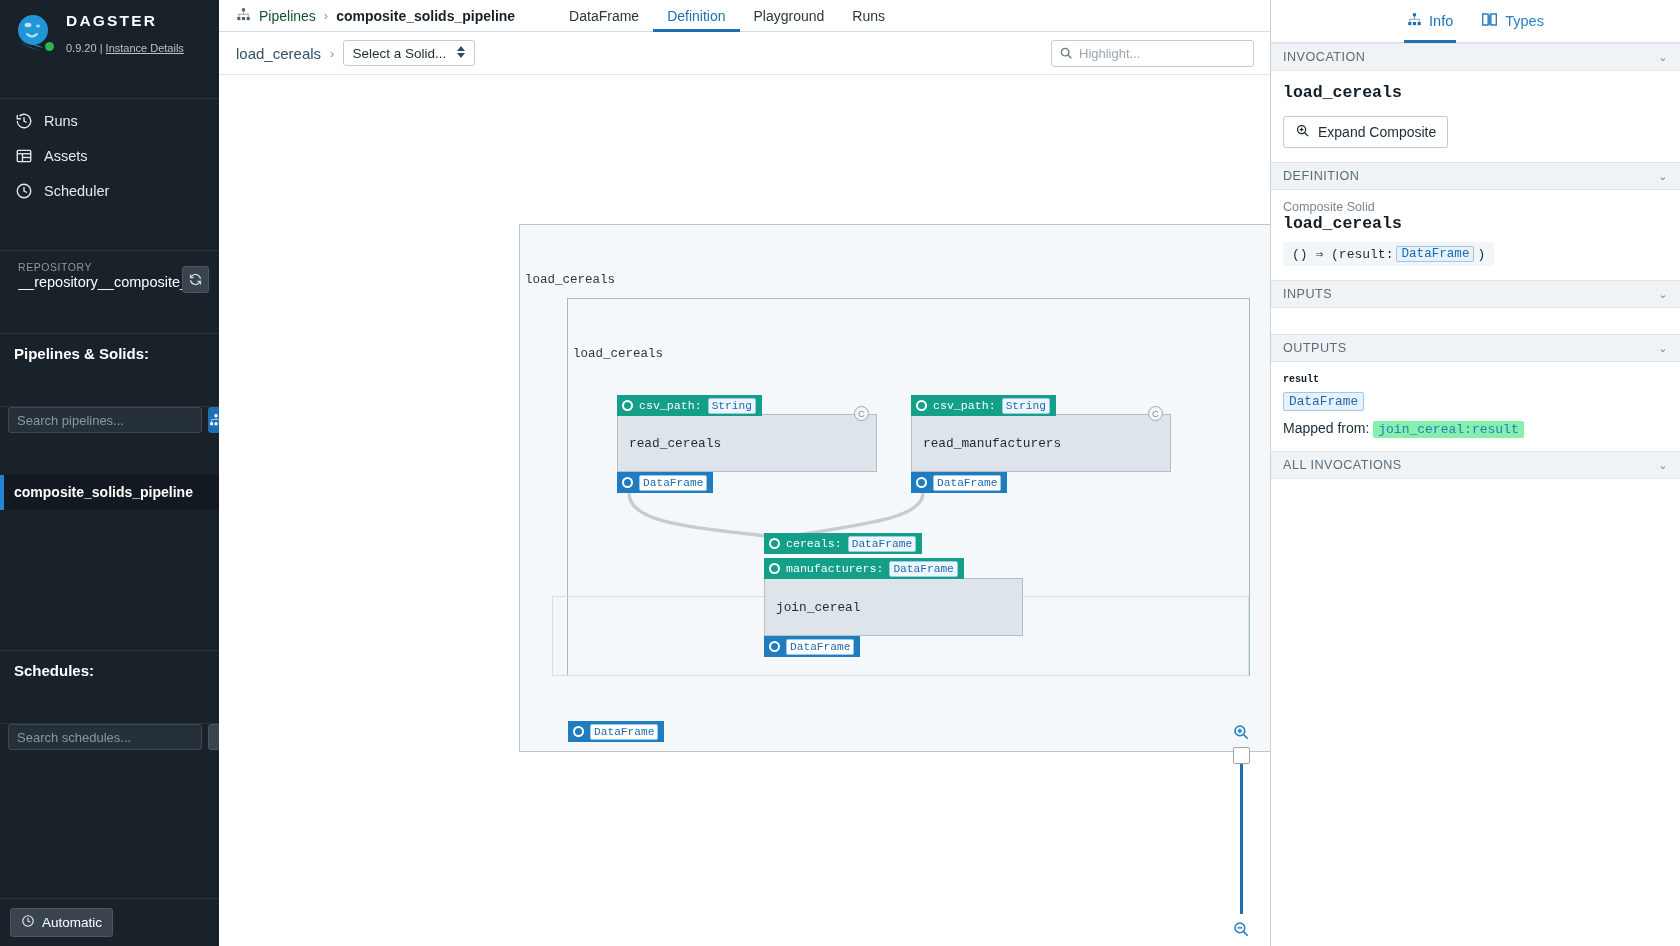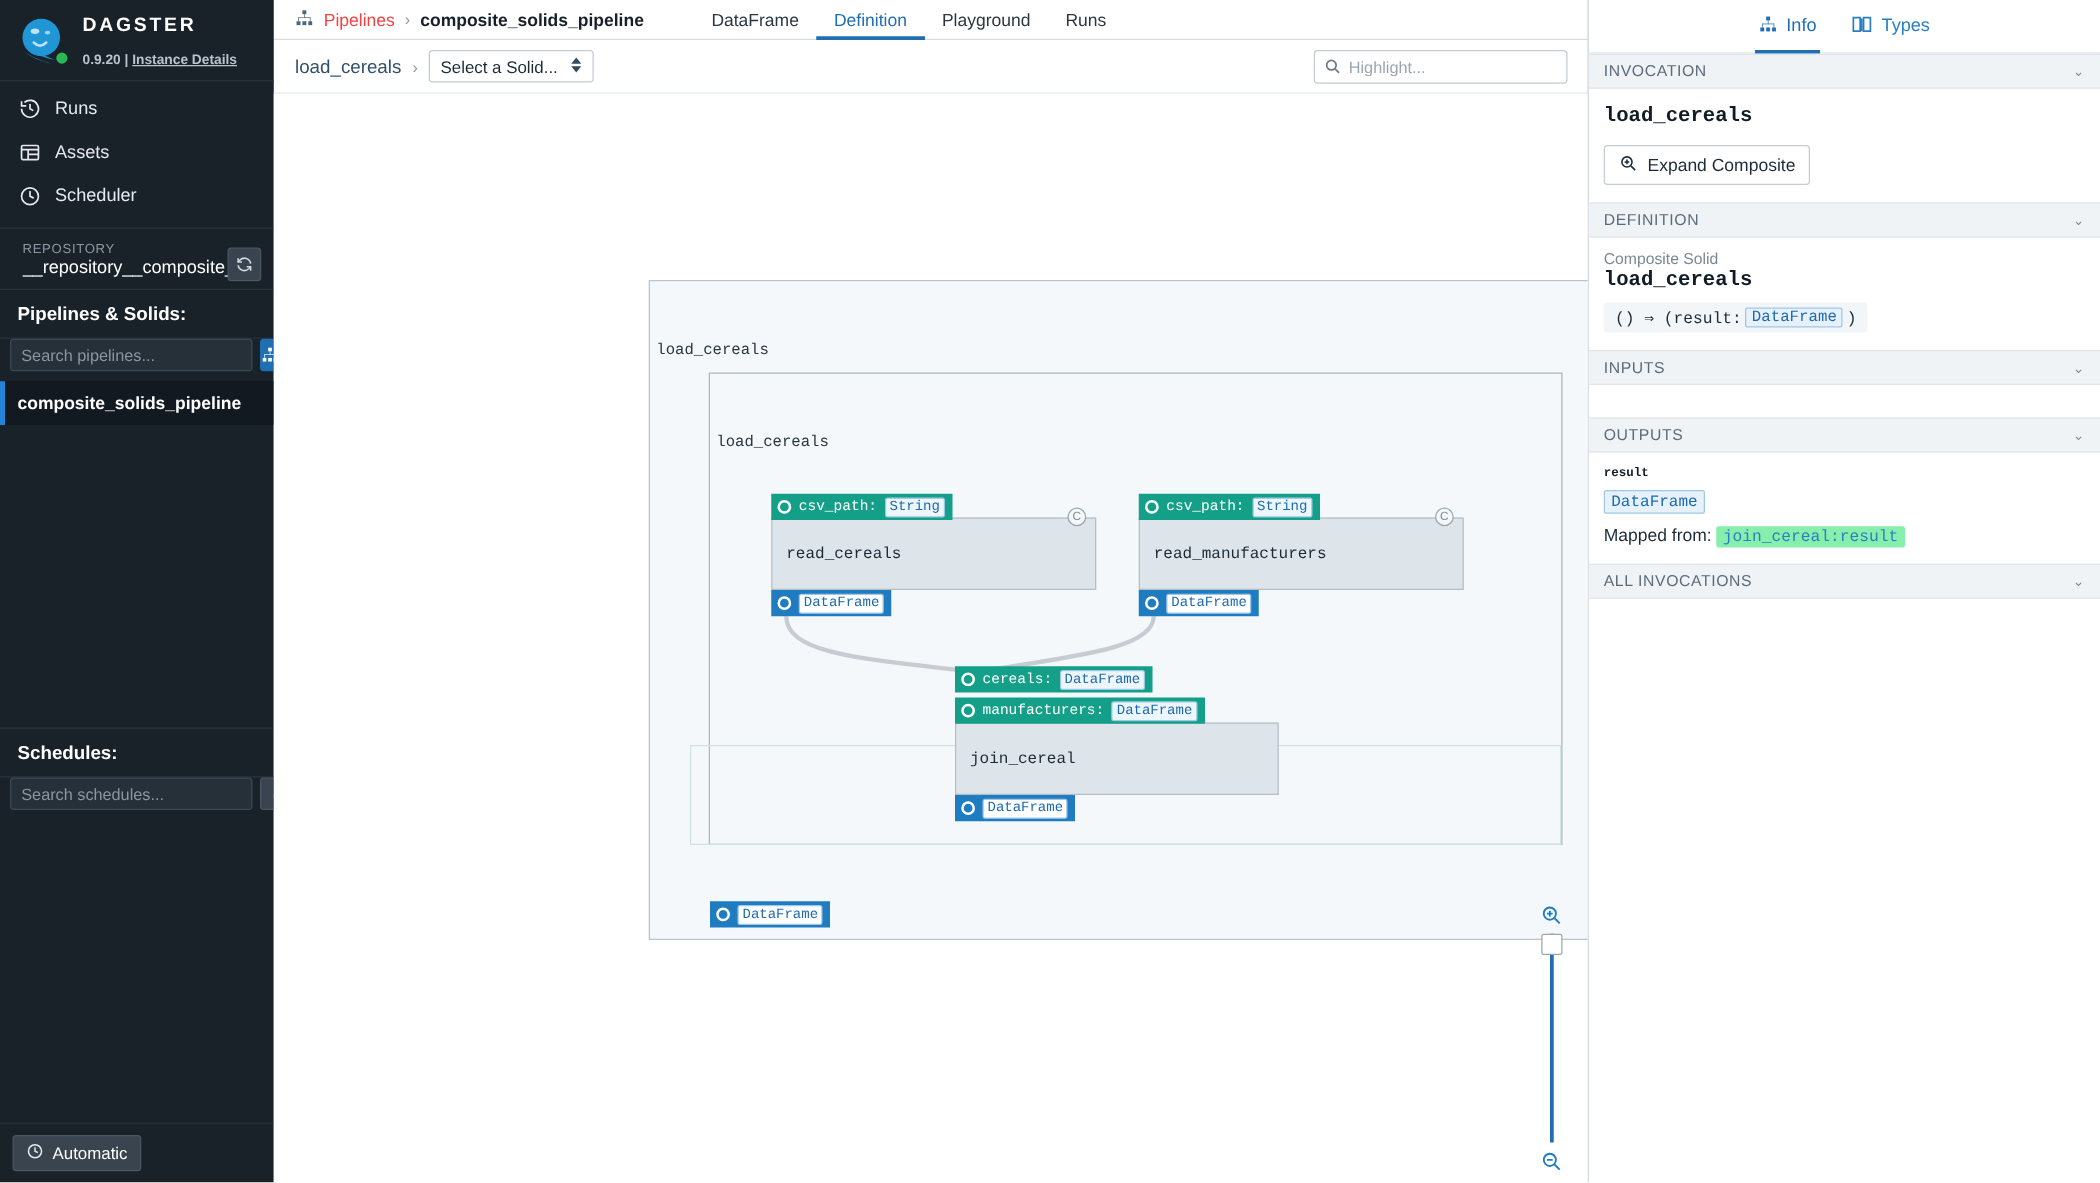--- a/index.html
+++ b/index.html
@@ -13,37 +13,38 @@
   .app { display: flex; width: 1680px; height: 946px; }
 
   
   .sidebar {
     width: 219px; height: 946px;
     background: #192129;
     color: #e6eaee;
     display: flex; flex-direction: column;
     flex: 0 0 219px;
     position: relative;
+    gap: 34px;
   }
   .brand {
     display: flex; align-items: center; gap: 10px;
     padding: 12px 14px 10px 14px;
   }
   .logo-wrap { position: relative; width: 42px; height: 42px; flex: 0 0 42px; }
   .logo-dot {
     position: absolute; right: 0px; bottom: 1px;
     width: 13px; height: 13px; border-radius: 50%;
     background: #2bb656; border: 2px solid #192129;
   }
   .brand-text { line-height: 1.15; }
   .brand-title {
     font-size: 15.5px; font-weight: 700; letter-spacing: 2.2px;
     color: #ffffff;
   }
-  .brand-sub { font-size: 11px; color: #b9c3cd; margin-top: 12px; font-weight: bold; }
+  .brand-sub { font-size: 11px; color: #b9c3cd; margin-top: 12px; }
   .brand-sub a { color: #b9c3cd; text-decoration: underline; }
 
   .nav { padding: 4px 0 8px 0; border-top: 1px solid #2a333d; margin: 0 0 0 0; }
   .nav-item {
     display: flex; align-items: center; gap: 11px;
     padding: 8px 14px; font-size: 14.5px; color: #e6eaee;
     cursor: pointer;
   }
   .nav-icon { width: 19px; height: 19px; display: inline-flex; align-items: center; justify-content: center; }
 
@@ -122,21 +123,21 @@
 
   
   .main { flex: 1 1 auto; display: flex; flex-direction: column; min-width: 0; background: #ffffff; }
   .topbar {
     height: 32px; flex: 0 0 32px;
     display: flex; align-items: center;
     border-bottom: 1px solid #d8dde3;
     padding-left: 17px; gap: 0;
   }
   .crumbs { display: flex; align-items: center; gap: 8px; font-size: 14px; }
-  .crumb-link { color: #ef4444; cursor: pointer; }
+  .crumb-link { color: #14532d; cursor: pointer; }
   .crumb-sep { color: #8b99a6; font-size: 13px; }
   .crumb-current { color: #17202a; font-weight: 700; }
   .tabs { display: flex; align-items: center; margin-left: 40px; height: 32px; }
   .tab {
     height: 32px; display: flex; align-items: center;
     padding: 0 14px; font-size: 14px; color: #2b3740; cursor: pointer;
   }
   .tab.active { color: #1f6fb2; box-shadow: inset 0 -3px 0 #1f6fb2; }
 
   .subbar {

